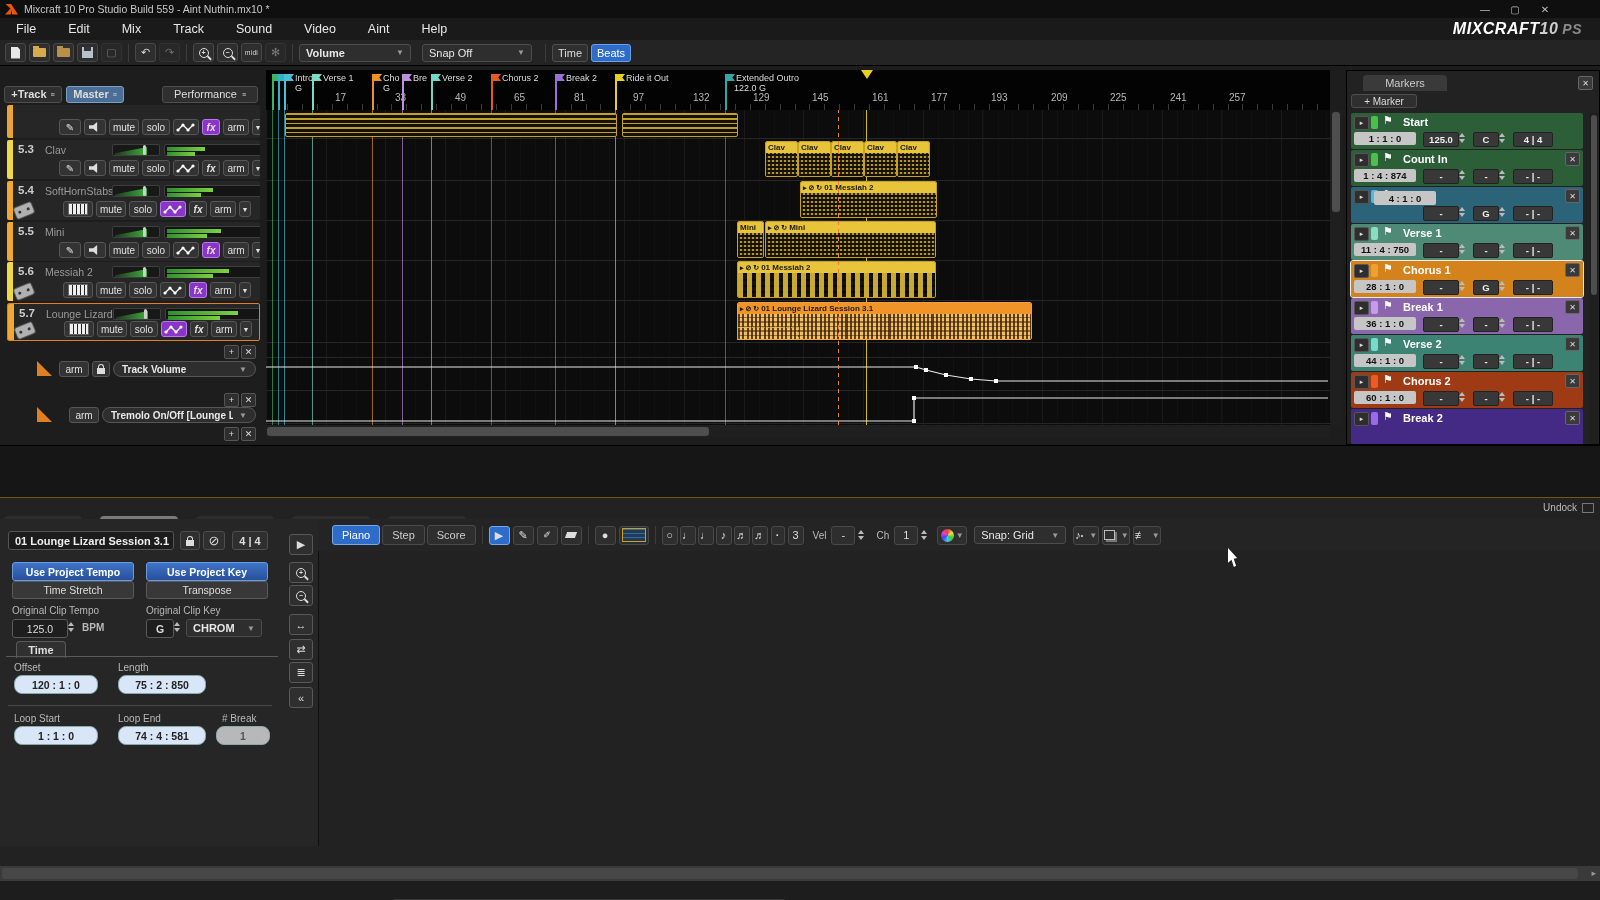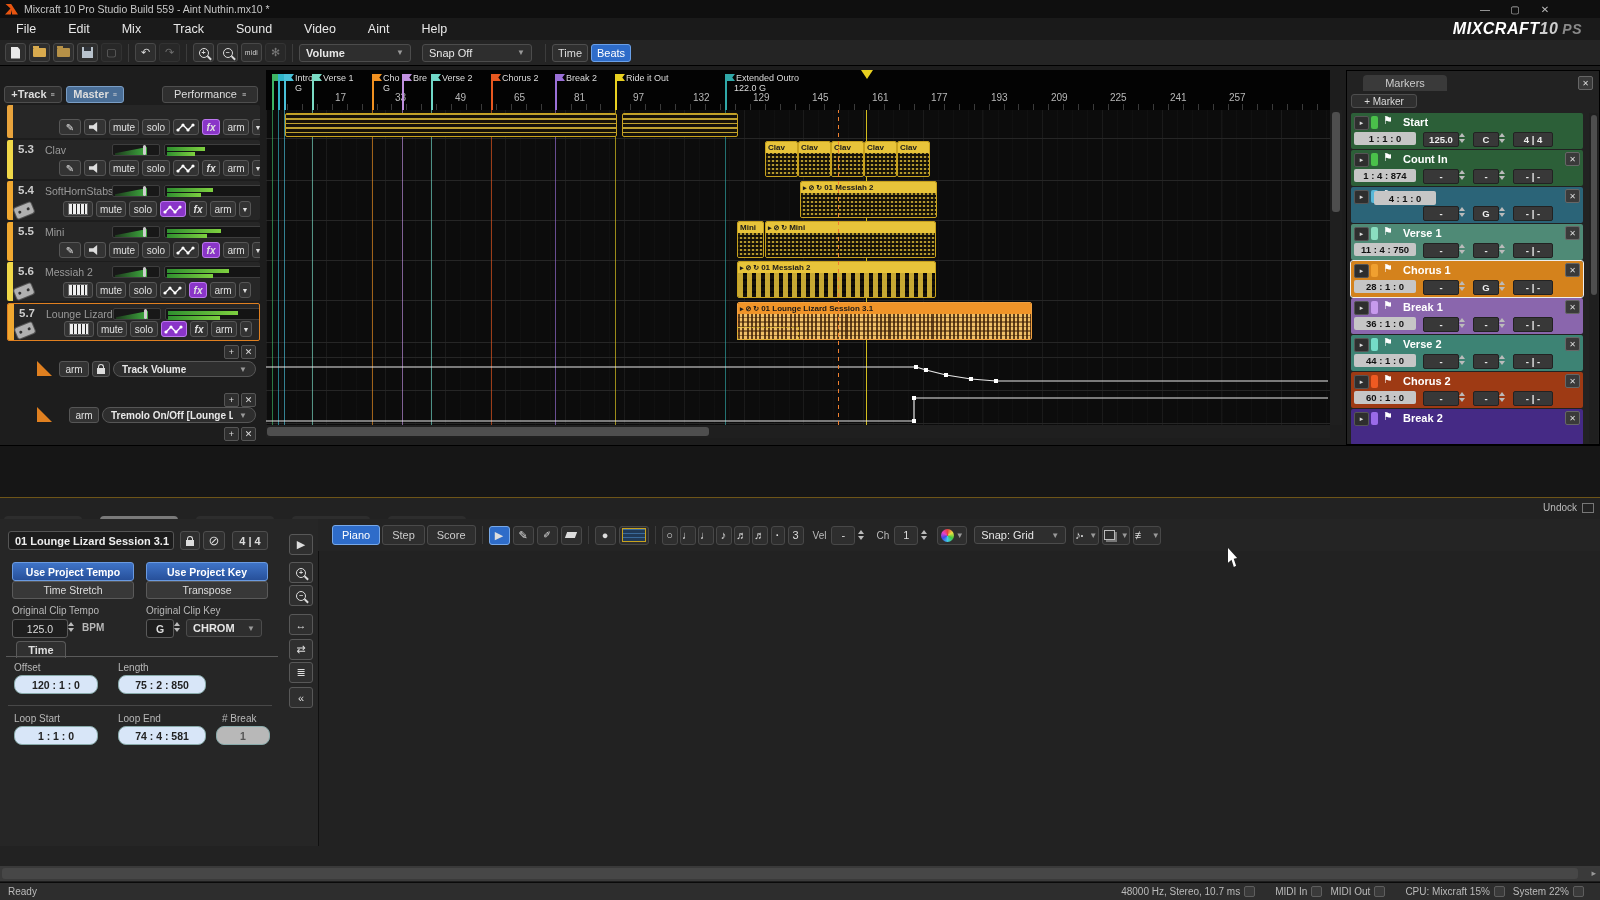--- a/index.html
+++ b/index.html
@@ -880,30 +880,15 @@
       <div class="tbtn" style="width:28px">≢<span class="chev">▼</span></div>
     </div>
 
   </div>
 
   <div class="abs scroll" style="left:0;top:866px;width:1600px;height:15px;background:#3a3a3a">
     <div class="thumb" style="left:2px;top:2px;width:1576px;height:11px;background:#474747"></div>
     <div style="position:absolute;right:4px;top:2px;font-size:9px;color:#999">▸</div>
   </div>
 
-  <div class="abs" id="statusbar">
-    <span style="margin-left:8px">Ready</span>
-    <div style="position:absolute;right:8px;display:flex;align-items:center">
-      <span>48000 Hz, Stereo, 10.7 ms</span>
-      <div class="led"></div>
-      <span style="margin-left:12px">MIDI In</span>
-      <div class="led"></div>
-      <span>MIDI Out</span>
-      <div class="led"></div>
-      <span style="margin-left:12px">CPU: Mixcraft 15%</span>
-      <div class="led"></div>
-      <span>System 22%</span>
-      <div class="led"></div>
-    </div>
-  </div>
 
 <div class="cursor-arrow" style="left: 1228px; top: 548px;"></div>
   </div>
 
 </body></html>

